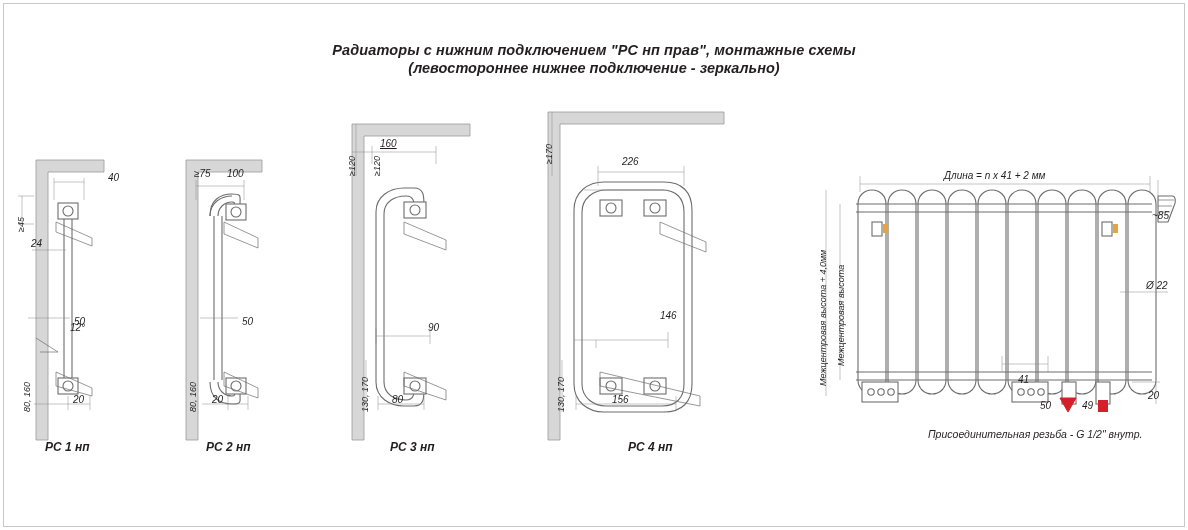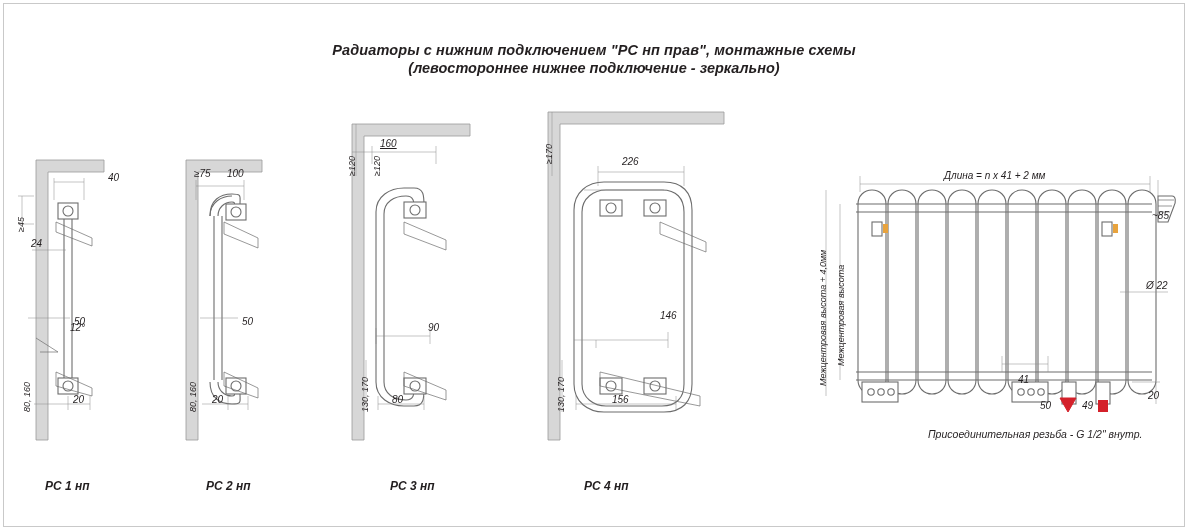--- a/index.html
+++ b/index.html
@@ -2,21 +2,21 @@
 <html><head>
 <meta charset="utf-8">
 <style>
   html,body{margin:0;padding:0;background:#ffffff;}
   body{width:1188px;height:530px;position:relative;overflow:hidden;
        font-family:"Liberation Sans",sans-serif;color:#231f20;}
   .frame{position:absolute;left:3px;top:3px;width:1182px;height:524px;border:1px solid #c9c9c9;box-sizing:border-box;}
   .title{position:absolute;left:0;top:42px;width:1188px;text-align:center;}
   .title .l1{font-style:italic;font-weight:bold;font-size:14.5px;letter-spacing:.1px;}
   .title .l2{font-style:italic;font-weight:bold;font-size:14.5px;margin-top:2px;}
-  .lbl{position:absolute;font-size:12px;font-weight:bold;font-style:italic;white-space:nowrap;margin-top:39px;}
+  .lbl{position:absolute;font-size:12px;font-weight:bold;font-style:italic;white-space:nowrap;}
   .dim{position:absolute;font-size:10px;font-style:italic;white-space:nowrap;}
   .dimv{position:absolute;font-size:9px;font-style:italic;white-space:nowrap;
         transform-origin:0 0;transform:rotate(-90deg);}
   .note{position:absolute;font-size:10.5px;font-style:italic;white-space:nowrap;}
   svg{position:absolute;left:0;top:0;}
   .wall{fill:#d7d7d7;stroke:#9a9a9a;stroke-width:.8;}
   .pipe{fill:#ffffff;stroke:#6d6d6d;stroke-width:1.1;}
   .pipe2{fill:none;stroke:#6d6d6d;stroke-width:1.1;}
   .thin{stroke:#6d6d6d;stroke-width:.7;fill:none;}
   .hair{stroke:#8a8a8a;stroke-width:.5;fill:none;}
@@ -203,21 +203,21 @@
     <path class="hair" d="M1002 356 V372"></path>
       <path class="hair" d="M1048 356 V372"></path>
     <path class="hair" d="M1132 382 H1160"></path>
     <path class="hair" d="M1156 382 V404"></path>
   </g>
 </svg>
 
 <div class="lbl" style="left:45px;top:440px;">РС 1 нп</div>
 <div class="lbl" style="left:206px;top:440px;">РС 2 нп</div>
 <div class="lbl" style="left:390px;top:440px;">РС 3 нп</div>
-<div class="lbl" style="left:584px;top:440px;font-style:italic;">РС 4 нп</div>
+<div class="lbl" style="left:628px;top:440px;font-style:italic;">РС 4 нп</div>
 
 <div class="dim" style="left:60px;top:172px;margin-left:48px;">40</div>
 <div class="dimv" style="left:16px;top:232px;">≥45</div>
 <div class="dim" style="left:31px;top:238px;">24</div>
 <div class="dim" style="left:36px;top:322px;margin-left:34px;">12°</div>
 <div class="dim" style="left:74px;top:316px;">50</div>
 <div class="dim" style="left:73px;top:394px;">20</div>
 <div class="dimv" style="left:22px;top:412px;">80, 160</div>
 
 <div class="dim" style="left:194px;top:168px;">≥75</div>

